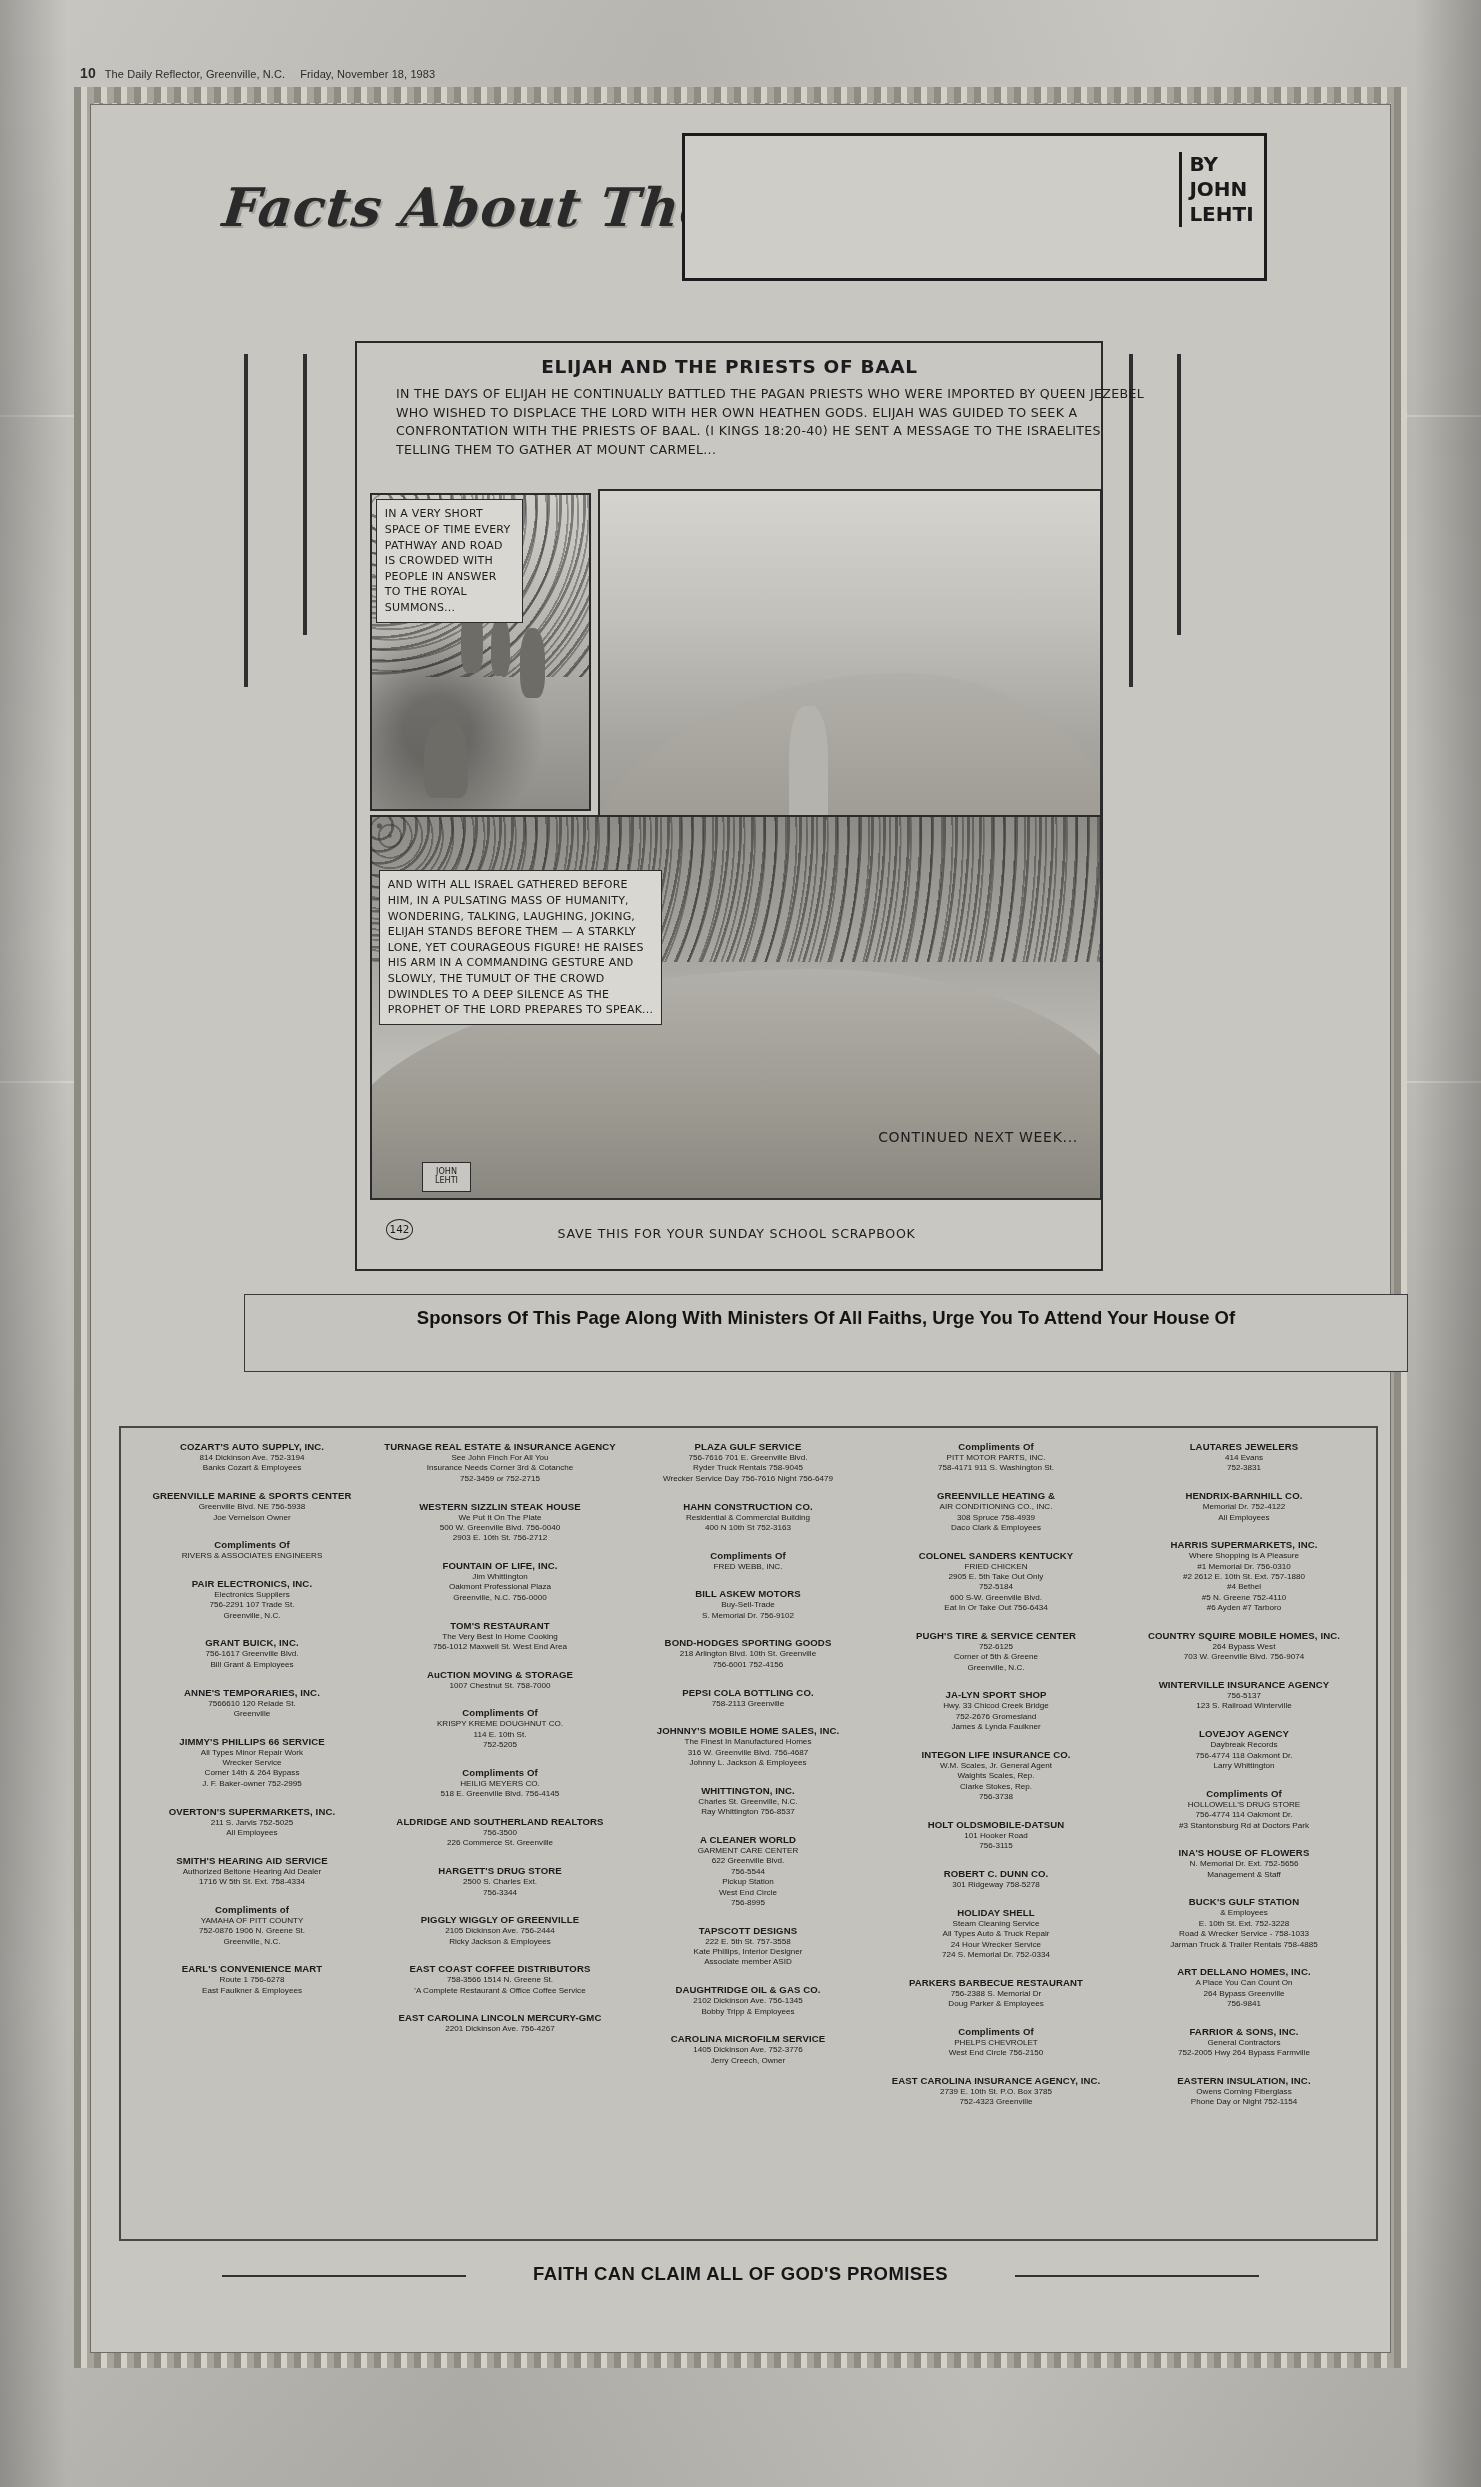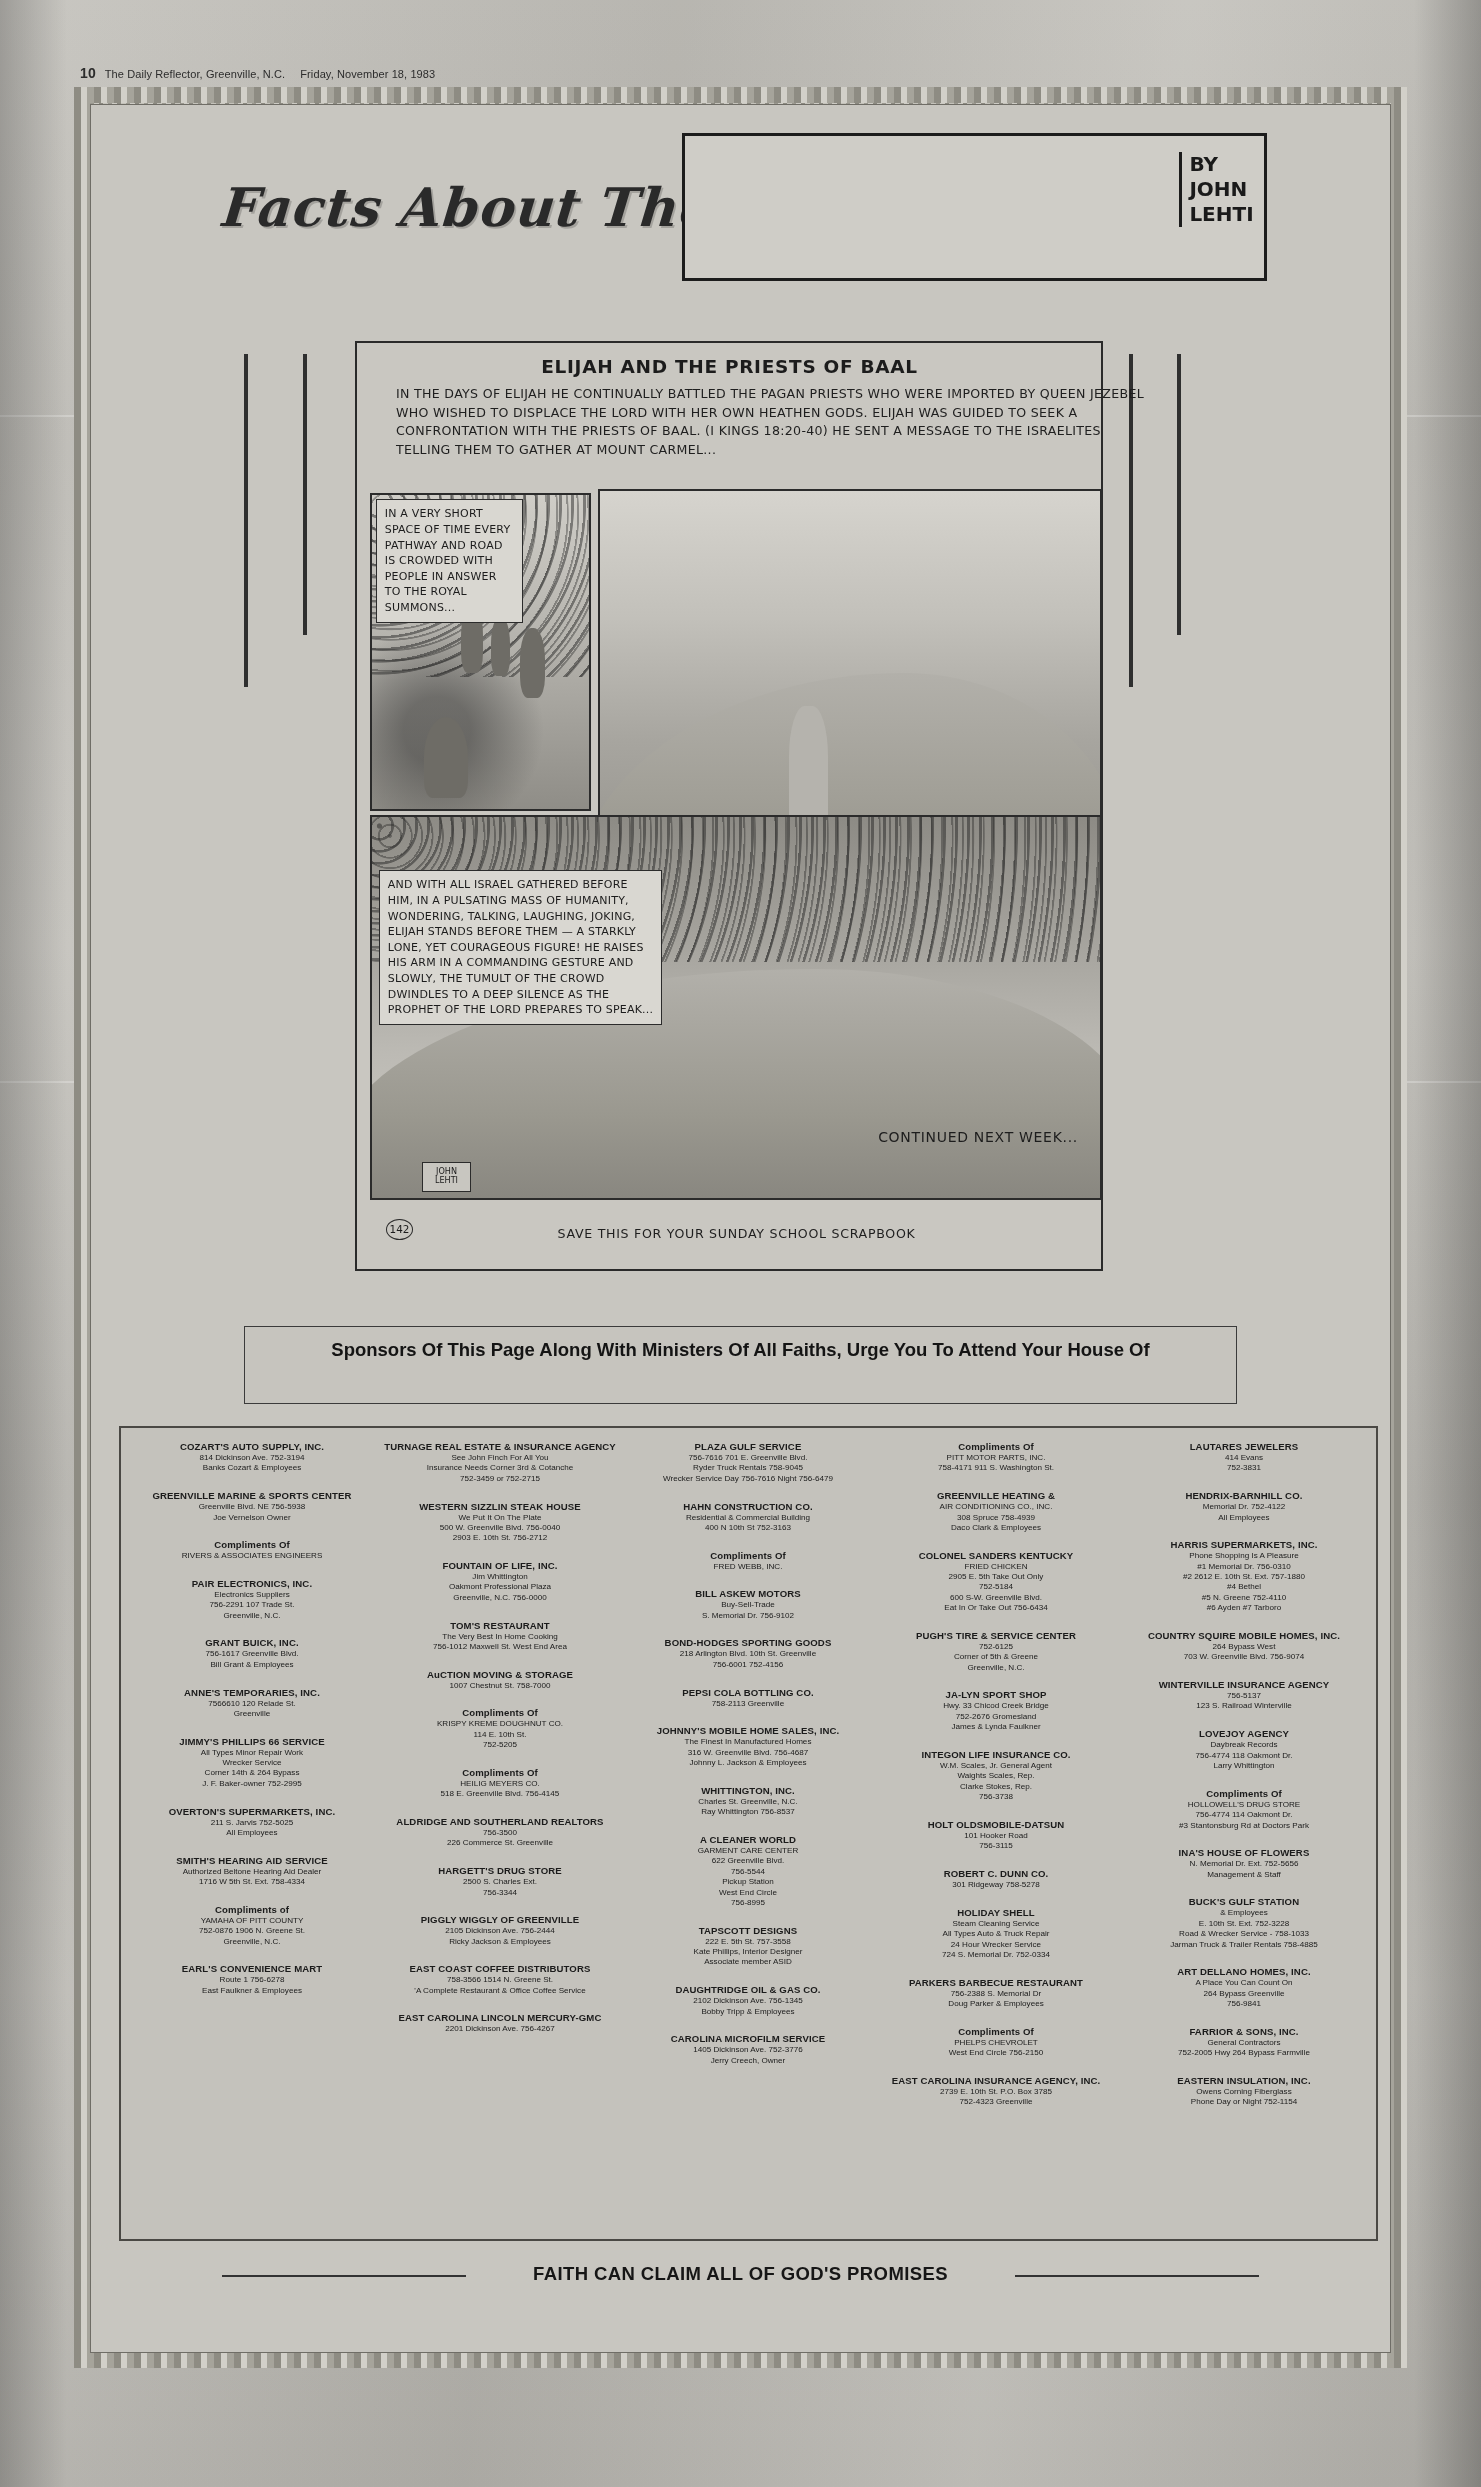--- a/index.html
+++ b/index.html
@@ -289,22 +289,22 @@
     text-align: center;
     line-height: 18px;
     color: #1c1c1c;
     font-family: "DejaVu Sans", sans-serif;
   }
 
   
   .banner {
     position: absolute;
     left: 244px;
-    top: 1326px;
-    width: 993px;
+    top: 1294px;
+    width: 1164px;
     height: 78px;
     border: 1.5px solid #3b3b3b;
     background: #c6c4be;
     box-sizing: border-box;
     padding: 9px 19px;
     text-align: center;
     font-family: "Liberation Sans", sans-serif;
     font-weight: bold;
     font-size: 18.5px;
     line-height: 28px;
@@ -736,21 +736,21 @@
           <div class="ln">414 Evans</div>
           <div class="ln">752-3831</div>
         </div>
         <div class="ad">
           <div class="nm">HENDRIX-BARNHILL CO.</div>
           <div class="ln">Memorial Dr. 752-4122</div>
           <div class="ln">All Employees</div>
         </div>
         <div class="ad">
           <div class="nm">HARRIS SUPERMARKETS, INC.</div>
-          <div class="ln">Phone Shopping Is A Pleasure</div>
+          <div class="ln">Where Shopping Is A Pleasure</div>
           <div class="ln">#1 Memorial Dr. 756-0310</div>
           <div class="ln">#2 2612 E. 10th St. Ext. 757-1880</div>
           <div class="ln">#4 Bethel</div>
           <div class="ln">#5 N. Greene 752-4110</div>
           <div class="ln">#6 Ayden #7 Tarboro</div>
         </div>
         <div class="ad">
           <div class="nm">COUNTRY SQUIRE MOBILE HOMES, INC.</div>
           <div class="ln">264 Bypass West</div>
           <div class="ln">703 W. Greenville Blvd. 756-9074</div>

